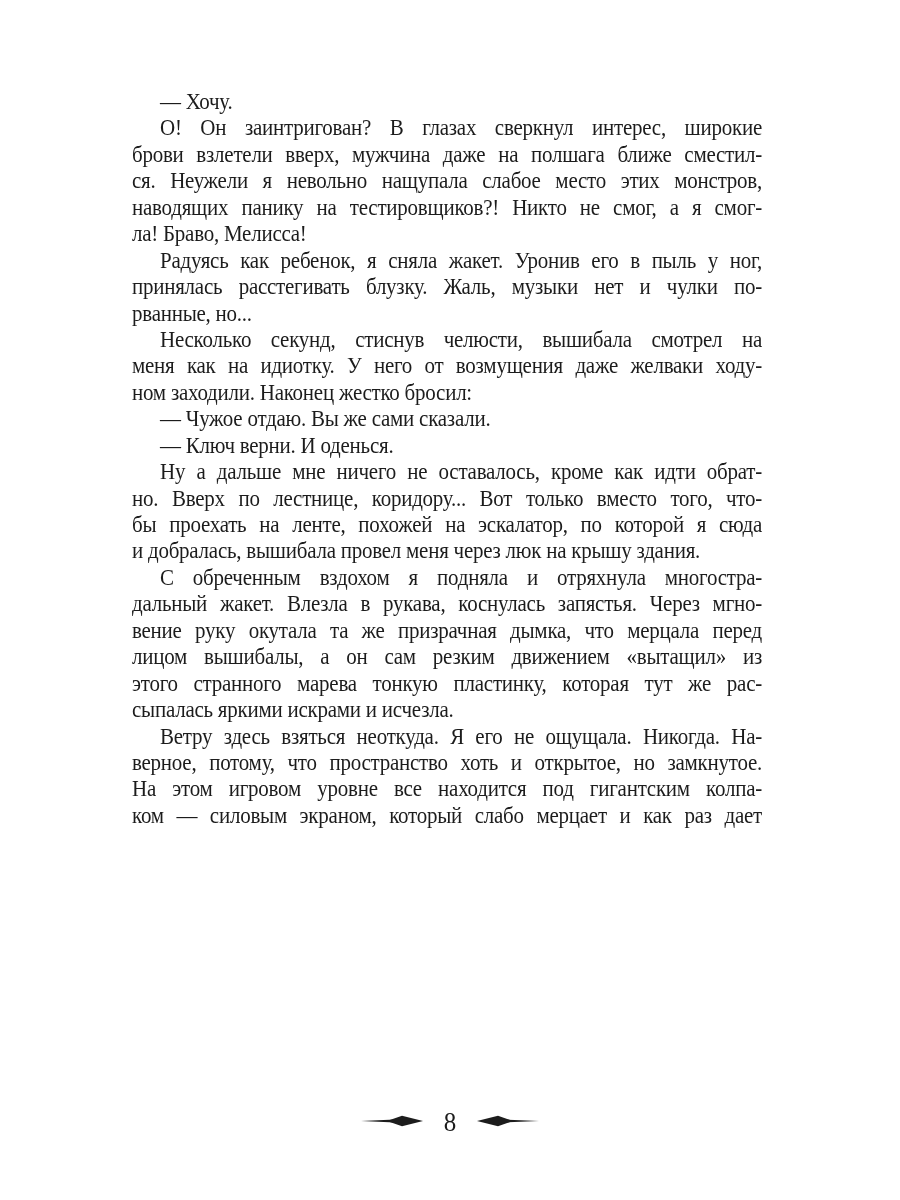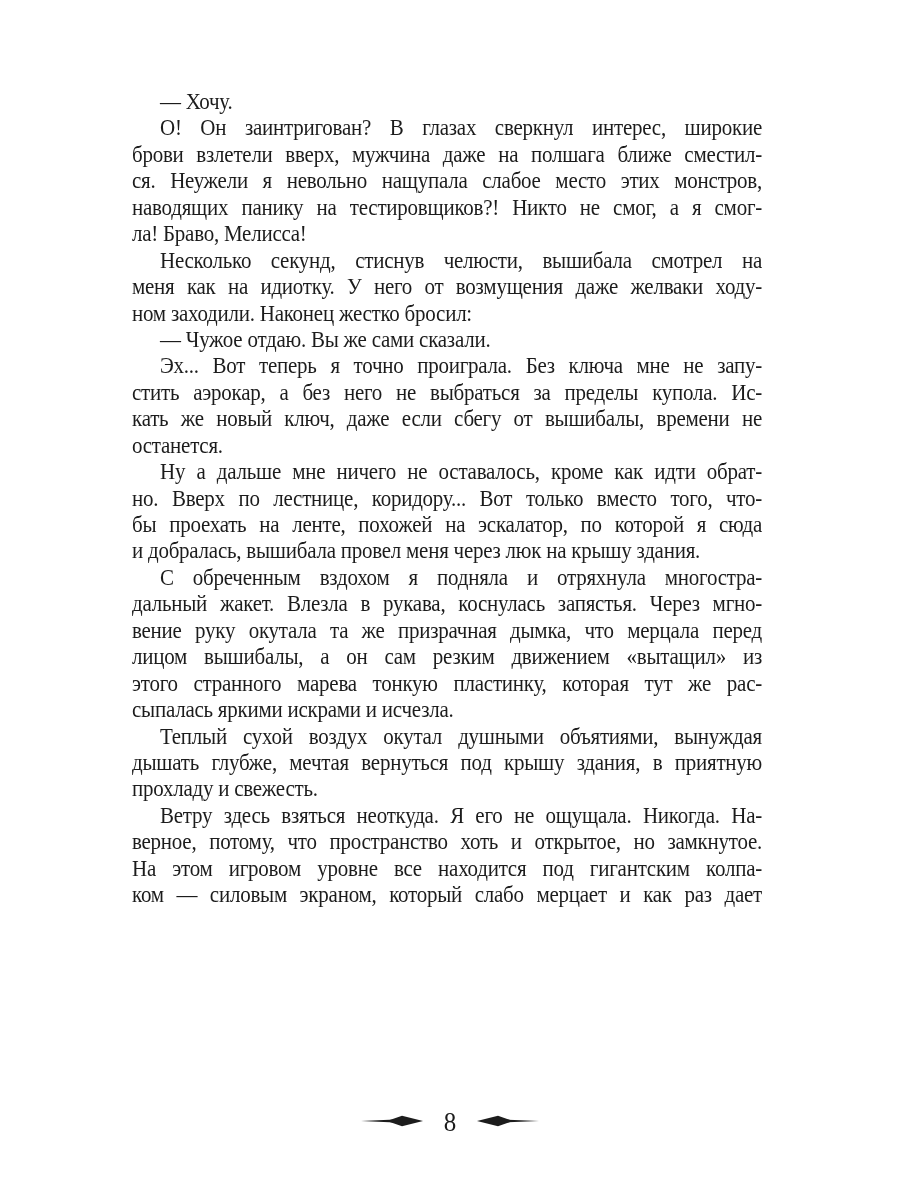--- a/index.html
+++ b/index.html
@@ -71,51 +71,48 @@
         <div class="line first last">— Хочу.</div>
       </div>
       <div class="paragraph">
         <div class="line first">О! Он заинтригован? В глазах сверкнул интерес, широкие</div>
         <div class="line">брови взлетели вверх, мужчина даже на полшага ближе сместил-</div>
         <div class="line">ся. Неужели я невольно нащупала слабое место этих монстров,</div>
         <div class="line">наводящих панику на тестировщиков?! Никто не смог, а я смог-</div>
         <div class="line last">ла! Браво, Мелисса!</div>
       </div>
       <div class="paragraph">
+        <div class="line first">Радуясь как ребенок, я сняла жакет. Уронив его в пыль у ног,</div>
+        <div class="line">принялась расстегивать блузку. Жаль, музыки нет и чулки по-</div>
+        <div class="line last">рванные, но...</div>
+      </div>
+      <div class="paragraph">
         <div class="line first">Несколько секунд, стиснув челюсти, вышибала смотрел на</div>
         <div class="line">меня как на идиотку. У него от возмущения даже желваки ходу-</div>
         <div class="line last">ном заходили. Наконец жестко бросил:</div>
       </div>
       <div class="paragraph">
         <div class="line first last">— Чужое отдаю. Вы же сами сказали.</div>
       </div>
       <div class="paragraph">
-        <div class="line first">Эх... Вот теперь я точно проиграла. Без ключа мне не запу-</div>
-        <div class="line">стить аэрокар, а без него не выбраться за пределы купола. Ис-</div>
-        <div class="line">кать же новый ключ, даже если сбегу от вышибалы, времени не</div>
-        <div class="line last">останется.</div>
+        <div class="line first last">— Ключ верни. И оденься.</div>
       </div>
       <div class="paragraph">
         <div class="line first">Ну а дальше мне ничего не оставалось, кроме как идти обрат-</div>
         <div class="line">но. Вверх по лестнице, коридору... Вот только вместо того, что-</div>
         <div class="line">бы проехать на ленте, похожей на эскалатор, по которой я сюда</div>
         <div class="line last">и добралась, вышибала провел меня через люк на крышу здания.</div>
       </div>
       <div class="paragraph">
         <div class="line first">С обреченным вздохом я подняла и отряхнула многостра-</div>
         <div class="line">дальный жакет. Влезла в рукава, коснулась запястья. Через мгно-</div>
         <div class="line">вение руку окутала та же призрачная дымка, что мерцала перед</div>
         <div class="line">лицом вышибалы, а он сам резким движением «вытащил» из</div>
         <div class="line">этого странного марева тонкую пластинку, которая тут же рас-</div>
         <div class="line last">сыпалась яркими искрами и исчезла.</div>
-      </div>
-      <div class="paragraph">
-        <div class="line first">Теплый сухой воздух окутал душными объятиями, вынуждая</div>
-        <div class="line">дышать глубже, мечтая вернуться под крышу здания, в приятную</div>
-        <div class="line last">прохладу и свежесть.</div>
       </div>
       <div class="paragraph">
         <div class="line first">Ветру здесь взяться неоткуда. Я его не ощущала. Никогда. На-</div>
         <div class="line">верное, потому, что пространство хоть и открытое, но замкнутое.</div>
         <div class="line">На этом игровом уровне все находится под гигантским колпа-</div>
         <div class="line">ком — силовым экраном, который слабо мерцает и как раз дает</div>
       </div>
     </div>
 
   <div class="page-footer">

